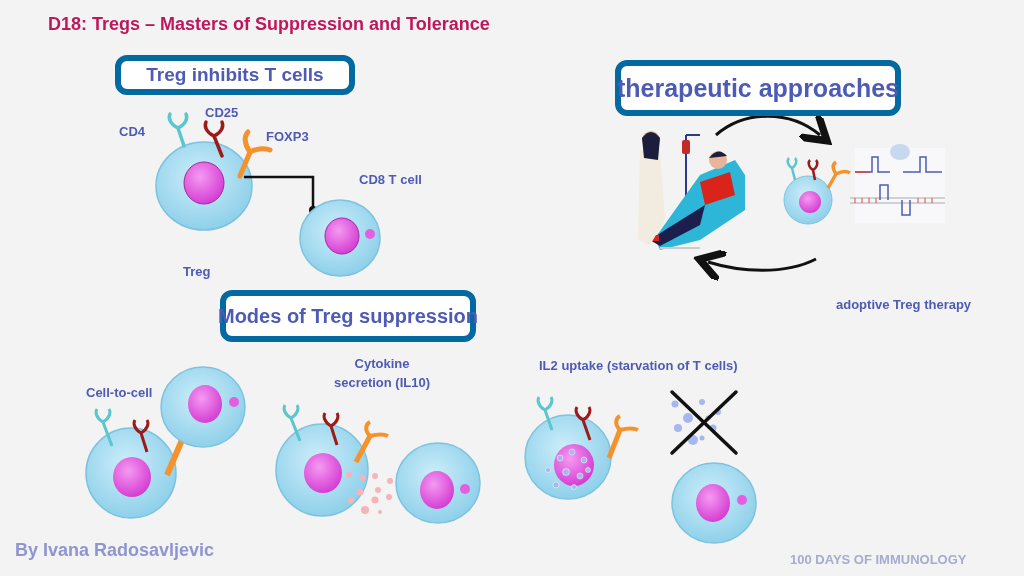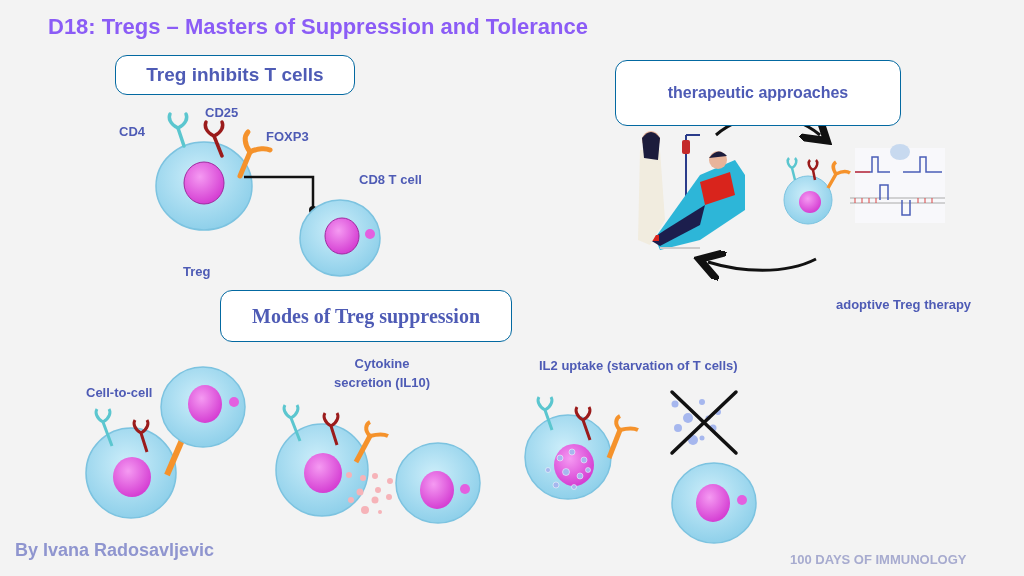--- a/index.html
+++ b/index.html
@@ -1,19 +1,19 @@
 <!DOCTYPE html>
 <html><head>
 <meta charset="utf-8">
 <style>
   html,body{margin:0;padding:0;}
   body{width:1024px;height:576px;background:#f3f3f3;position:relative;overflow:hidden;font-family:"Liberation Sans",sans-serif;}
   .abs{position:absolute;}
-  .title{left:48px;top:14px;font-size:22px;font-weight:bold;color:#8b5cf6;white-space:nowrap;}
-  .box{background:#ffffff;border:1px solid #0369a1;border-radius:12px;color:#4e5bb5;font-weight:bold;white-space:nowrap;display:flex;align-items:center;justify-content:center;box-sizing:border-box;}
+  .title{left:48px;top:14px;font-size:18px;font-weight:bold;color:#be185d;white-space:nowrap;}
+  .box{background:#ffffff;border:6px solid #0369a1;border-radius:12px;color:#4e5bb5;font-weight:bold;white-space:nowrap;display:flex;align-items:center;justify-content:center;box-sizing:border-box;}
   .lbl{color:#4e5bb5;font-weight:bold;font-size:13px;white-space:nowrap;}
   .footer-left{left:15px;top:540px;font-size:18px;font-weight:bold;color:#8f95cf;}
   .footer-right{left:790px;top:552px;font-size:13px;font-weight:bold;color:#a7abcf;}
   svg{position:absolute;left:0;top:0;overflow:visible;}
 </style>
 </head>
 <body>
 
 <svg width="1024" height="576">
   <defs>
@@ -178,24 +178,24 @@
 
 <div class="abs title">D18: Tregs – Masters of Suppression and Tolerance</div>
 
 <div class="abs box" style="left:115px;top:55px;width:240px;height:40px;font-size:19px;">Treg inhibits T cells</div>
 <div class="abs lbl" style="left:119px;top:124px;">CD4</div>
 <div class="abs lbl" style="left:205px;top:105px;">CD25</div>
 <div class="abs lbl" style="left:266px;top:129px;">FOXP3</div>
 <div class="abs lbl" style="left:333px;top:172px;margin-left:26px;">CD8 T cell</div>
 <div class="abs lbl" style="left:183px;top:264px;">Treg</div>
 
-<div class="abs box" style="left:615px;top:60px;width:286px;height:66px;font-size:16px;">therapeutic approaches</div>
+<div class="abs box" style="left:615px;top:60px;width:286px;height:56px;font-size:25px;">therapeutic approaches</div>
 <div class="abs lbl" style="left:836px;top:272px;margin-top:25px;">adoptive Treg therapy</div>
 
-<div class="abs box" style="left:220px;top:290px;width:292px;height:52px;font-size:20px;font-family:Liberation Serif, serif;">Modes of Treg suppression</div>
+<div class="abs box" style="left:220px;top:290px;width:256px;height:52px;font-size:20px;">Modes of Treg suppression</div>
 <div class="abs lbl" style="left:86px;top:385px;">Cell-to-cell</div>
 <div class="abs lbl" style="left:322px;top:354px;width:120px;text-align:center;line-height:19px;">
   <div>Cytokine</div>
   <div>secretion (IL10)</div>
 </div>
 <div class="abs lbl" style="left:539px;top:358px;">IL2 uptake (starvation of T cells)</div>
 
 <div class="abs footer-left">By Ivana Radosavljevic</div>
 <div class="abs footer-right">100 DAYS OF IMMUNOLOGY</div>
 

